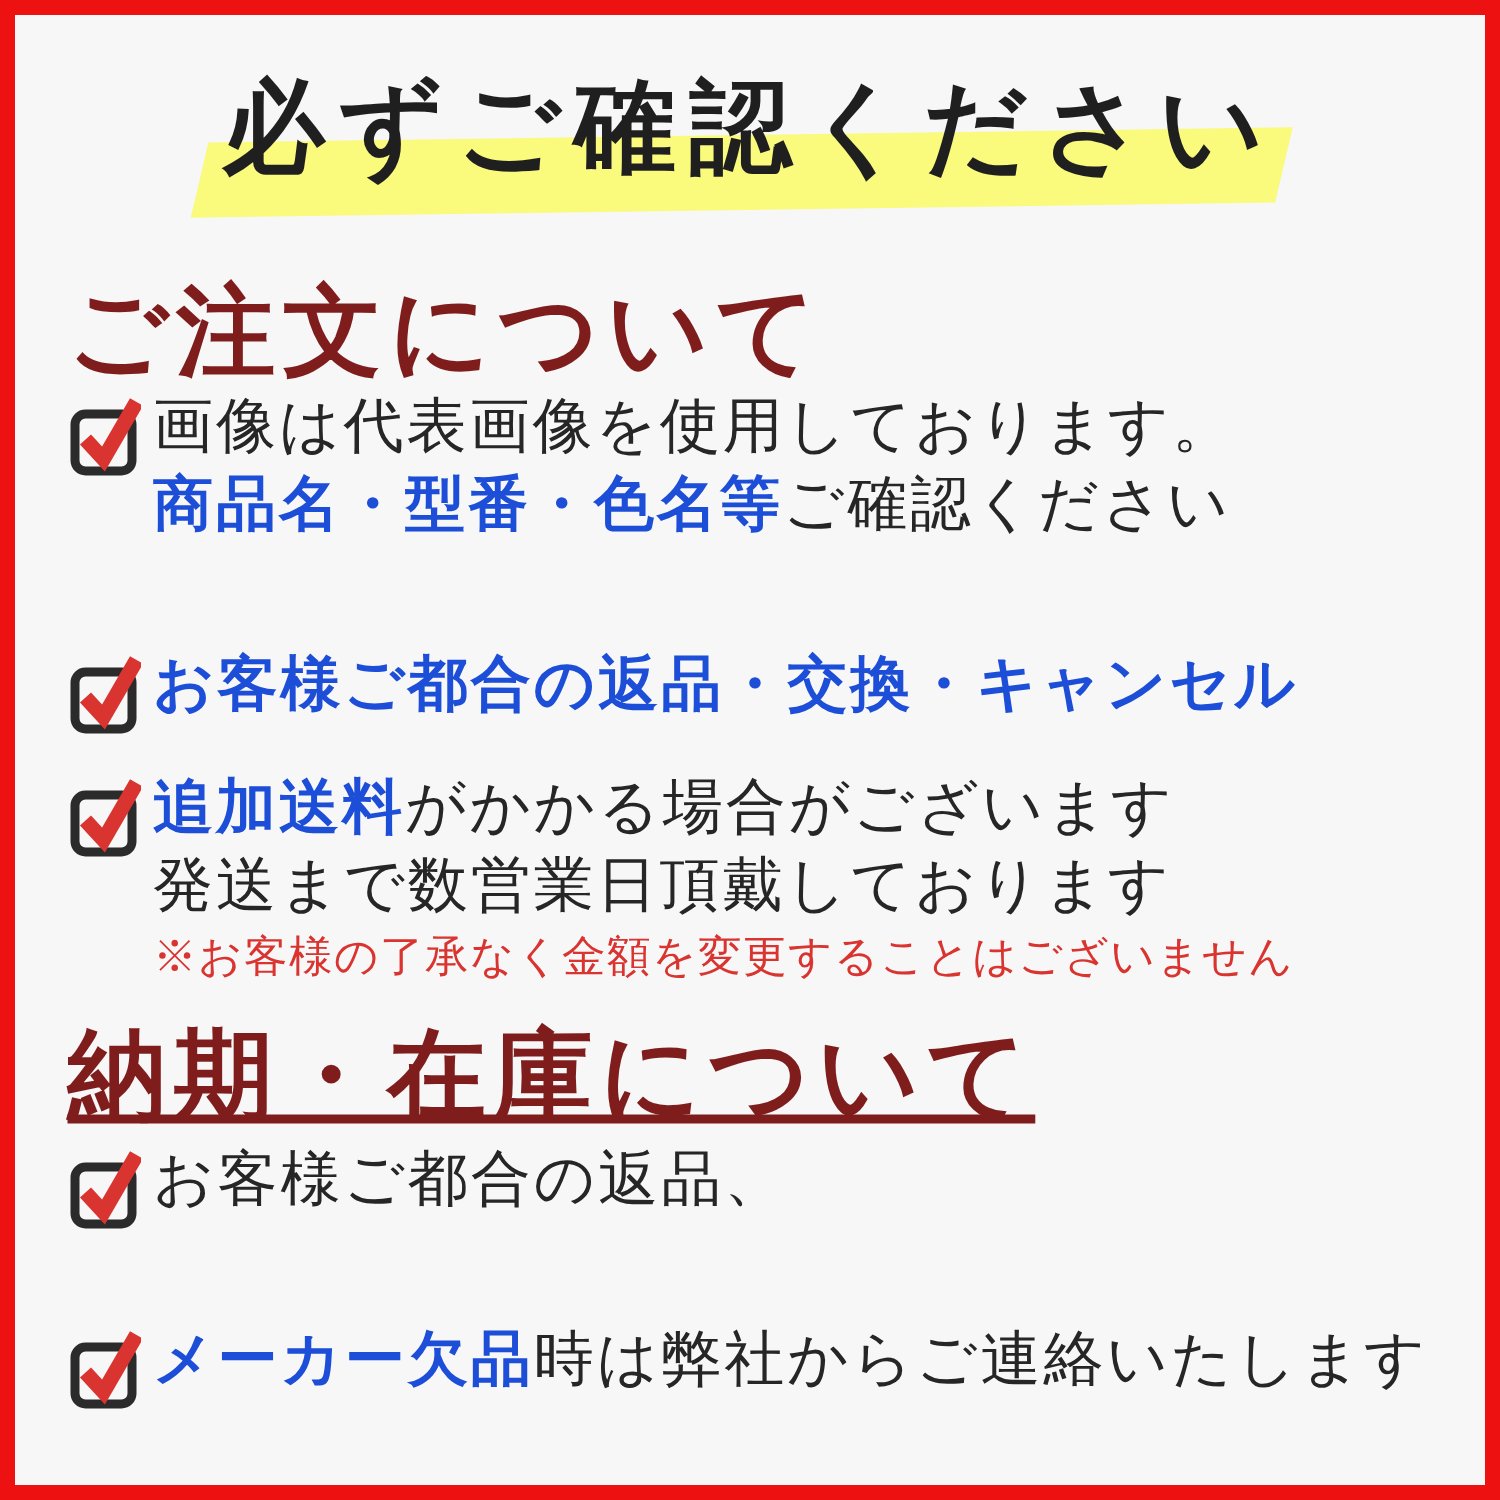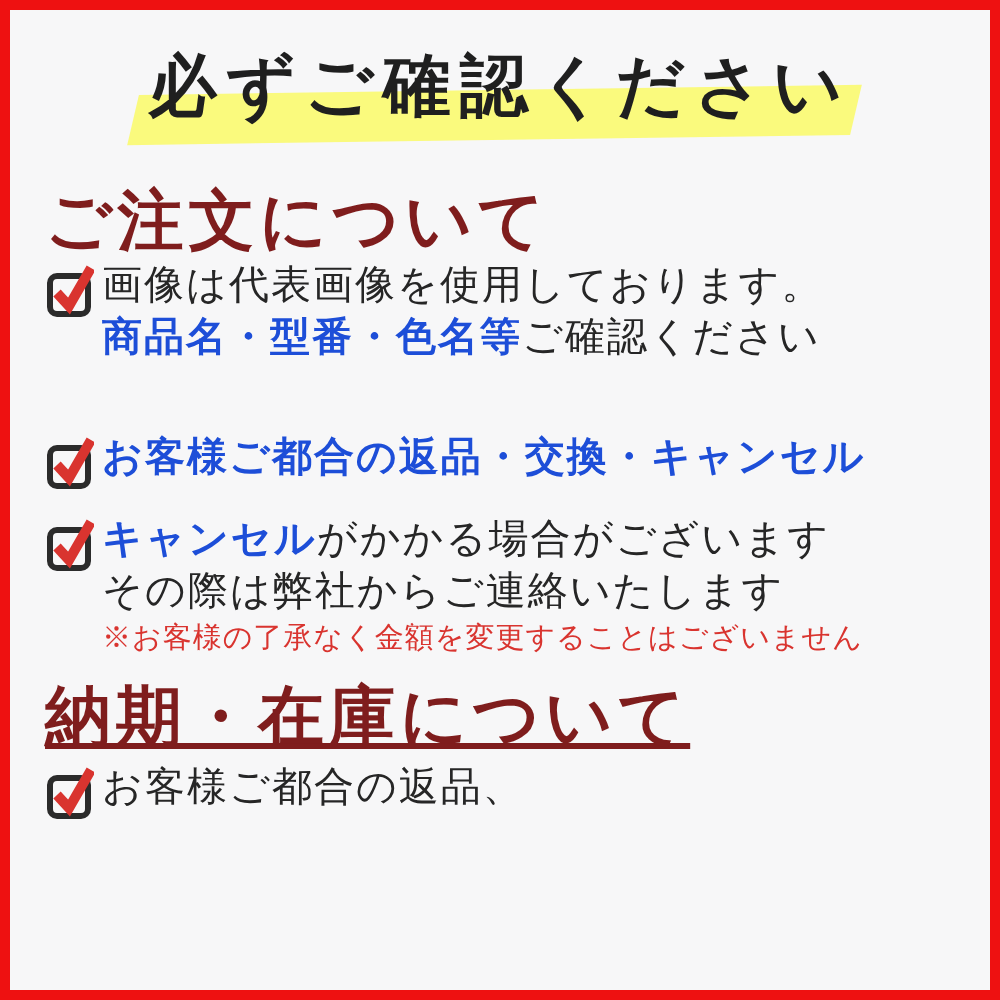--- a/index.html
+++ b/index.html
@@ -71,31 +71,40 @@
       <div><span class="seg-red">お客様ご都合の返品・交換・キャンセル</span></div>
     </div>
   </div>
 
   <div class="item" id="item-3">
     <svg class="checkbox" viewBox="0 0 48 58">
       <rect x="4" y="16" width="38" height="38" rx="7" fill="none" stroke="#2b2b2b" stroke-width="6"></rect>
       <path d="M11 33 L23 46 L45 8" fill="none" stroke="#d9342f" stroke-width="10" stroke-linejoin="miter"></path>
     </svg>
     <div class="item-text">
-      <div><span class="seg-red">キャンセル</span><span class="seg-black">がかかる場合がございます</span></div>
-      <div><span class="seg-black">その際は弊社からご連絡いたします</span></div>
+      <div><span class="seg-red">追加送料</span><span class="seg-black">がかかる場合がございます</span></div>
+      <div><span class="seg-black">発送まで数営業日頂戴しております</span></div>
       <div class="note">※お客様の了承なく金額を変更することはございません</div>
     </div>
   </div>
 
   <div class="sec-heading" id="heading-stock">納期・在庫について</div>
 
   <div class="item" id="item-4">
     <svg class="checkbox" viewBox="0 0 48 58">
       <rect x="4" y="16" width="38" height="38" rx="7" fill="none" stroke="#2b2b2b" stroke-width="6"></rect>
       <path d="M11 33 L23 46 L45 8" fill="none" stroke="#d9342f" stroke-width="10" stroke-linejoin="miter"></path>
     </svg>
     <div class="item-text">
       <div><span class="seg-black">お客様ご都合の返品、</span></div>
     </div>
   </div>
 
+  <div class="item" id="item-5">
+    <svg class="checkbox" viewBox="0 0 48 58">
+      <rect x="4" y="16" width="38" height="38" rx="7" fill="none" stroke="#2b2b2b" stroke-width="6"></rect>
+      <path d="M11 33 L23 46 L45 8" fill="none" stroke="#d9342f" stroke-width="10" stroke-linejoin="miter"></path>
+    </svg>
+    <div class="item-text">
+      <div><span class="seg-red">メーカー欠品</span><span class="seg-black">時は弊社からご連絡いたします</span></div>
+    </div>
+  </div>
 </div>
 
 </body></html>

